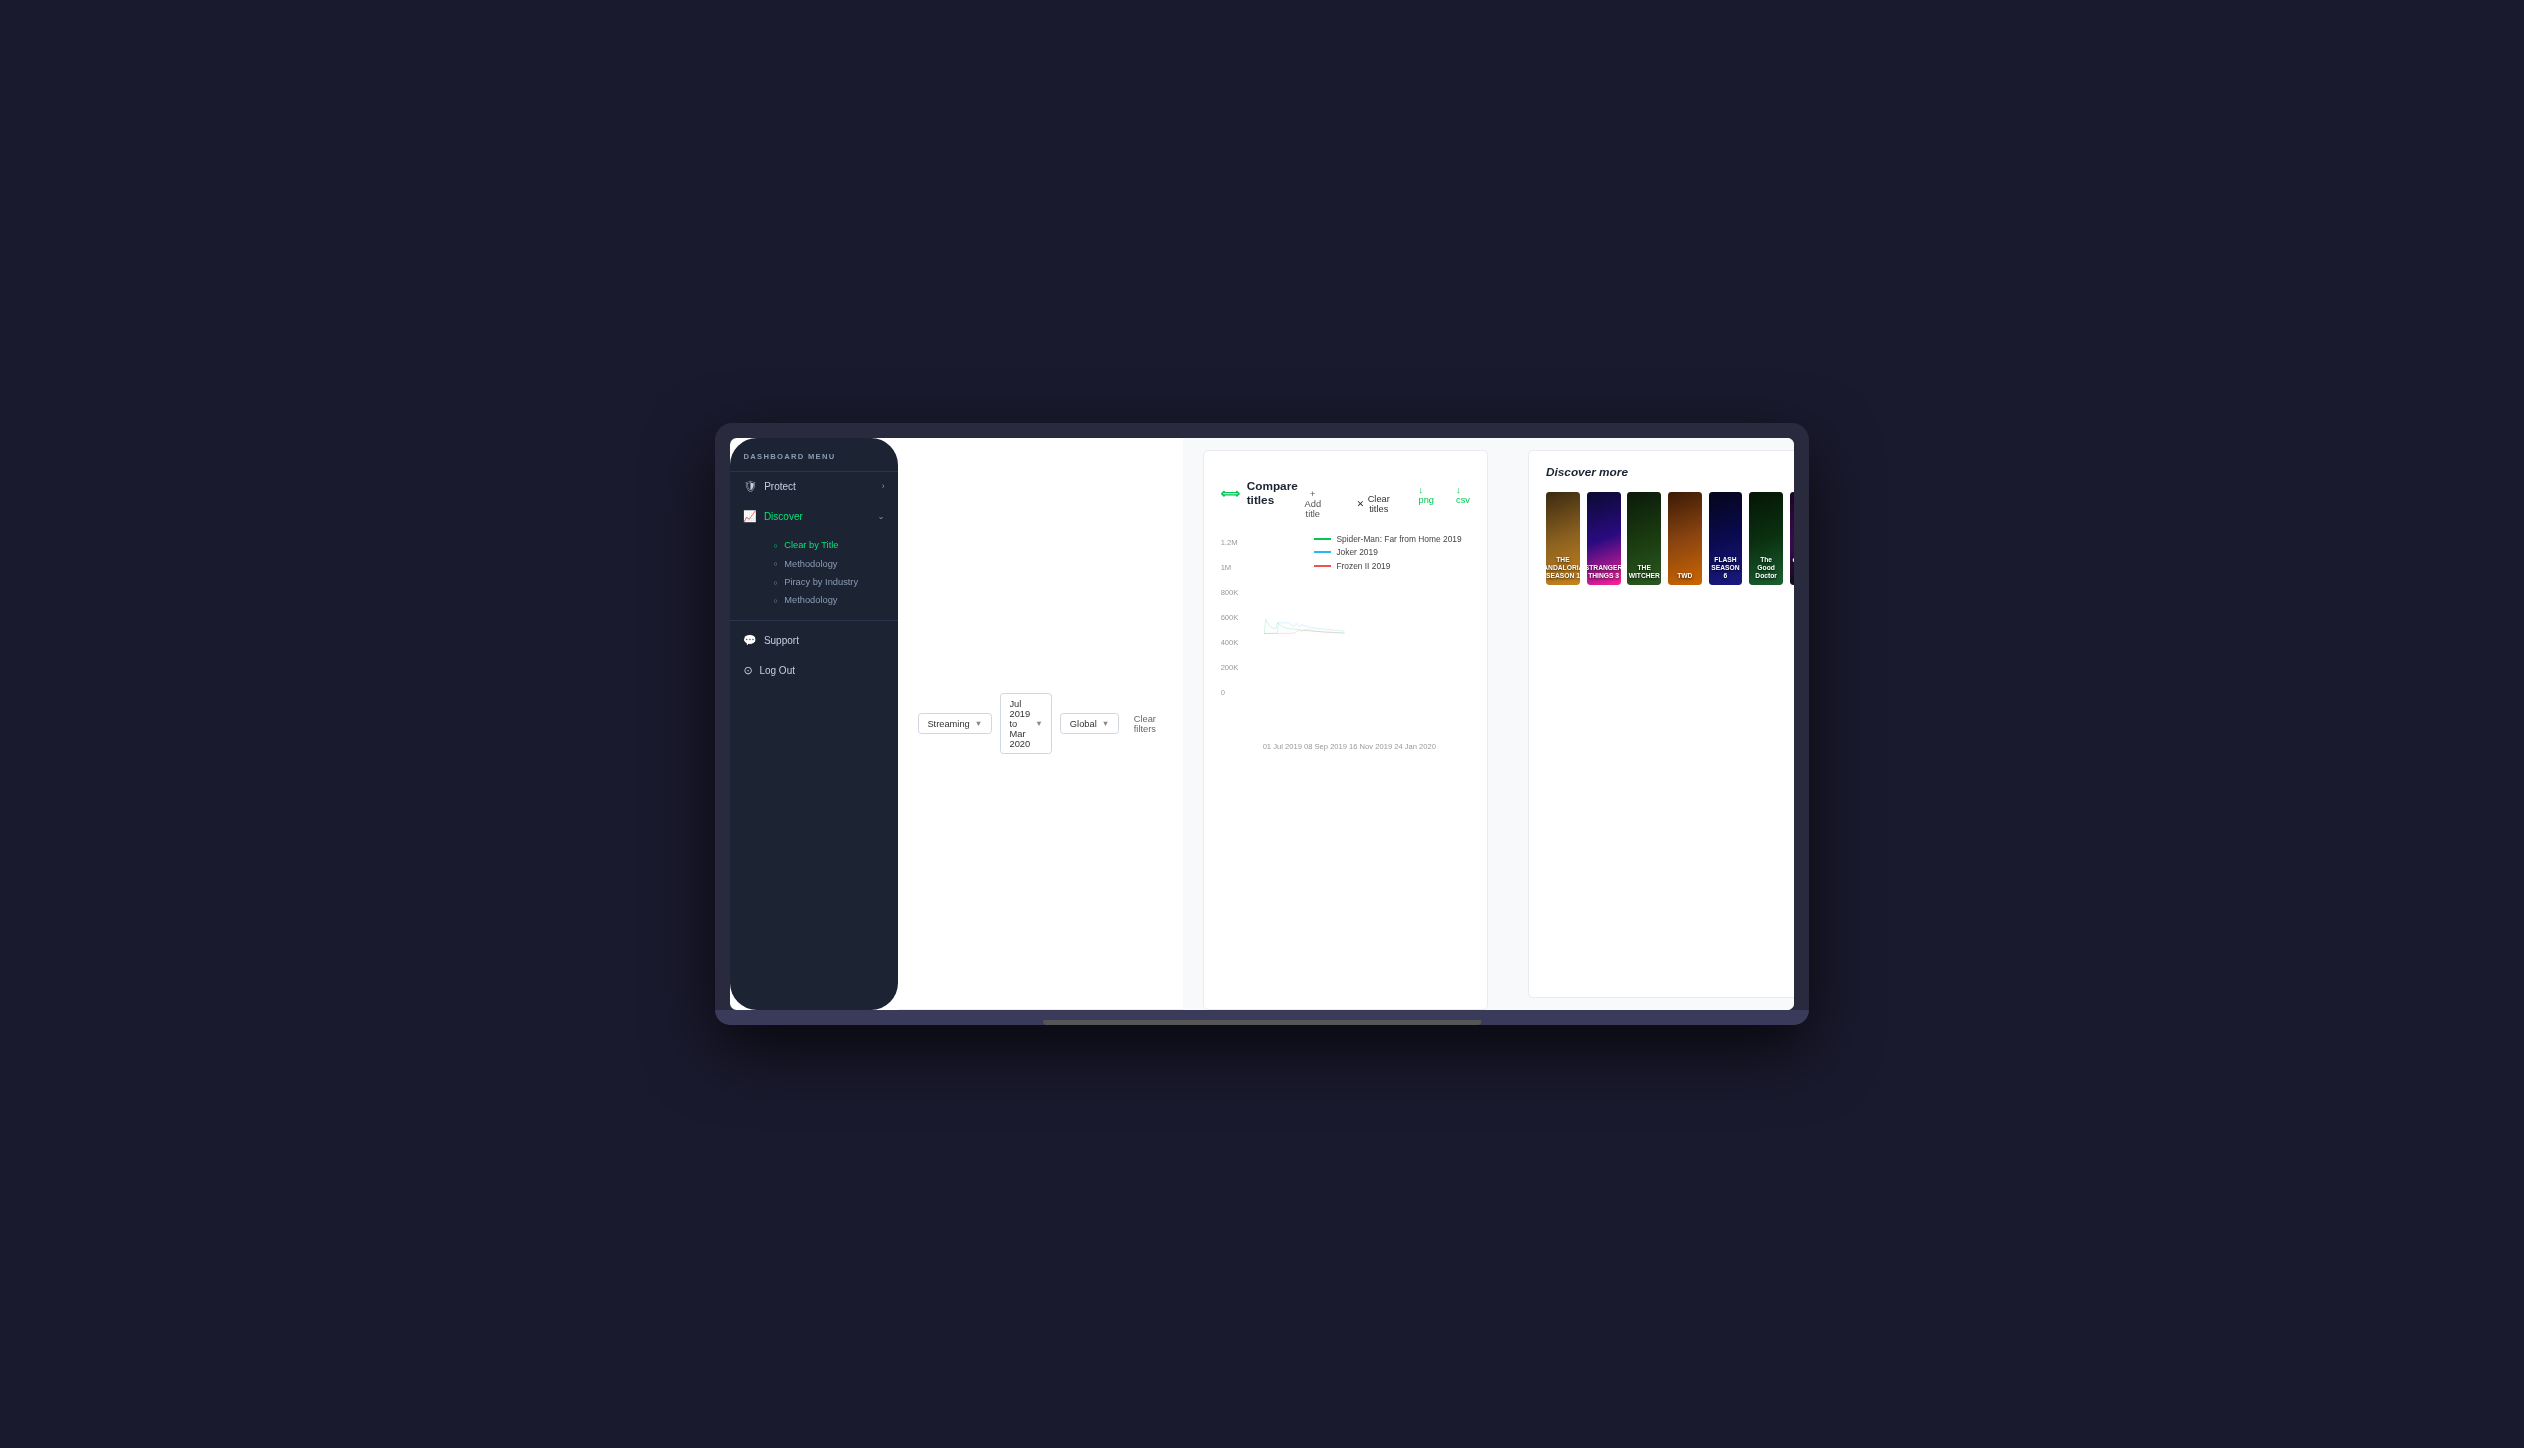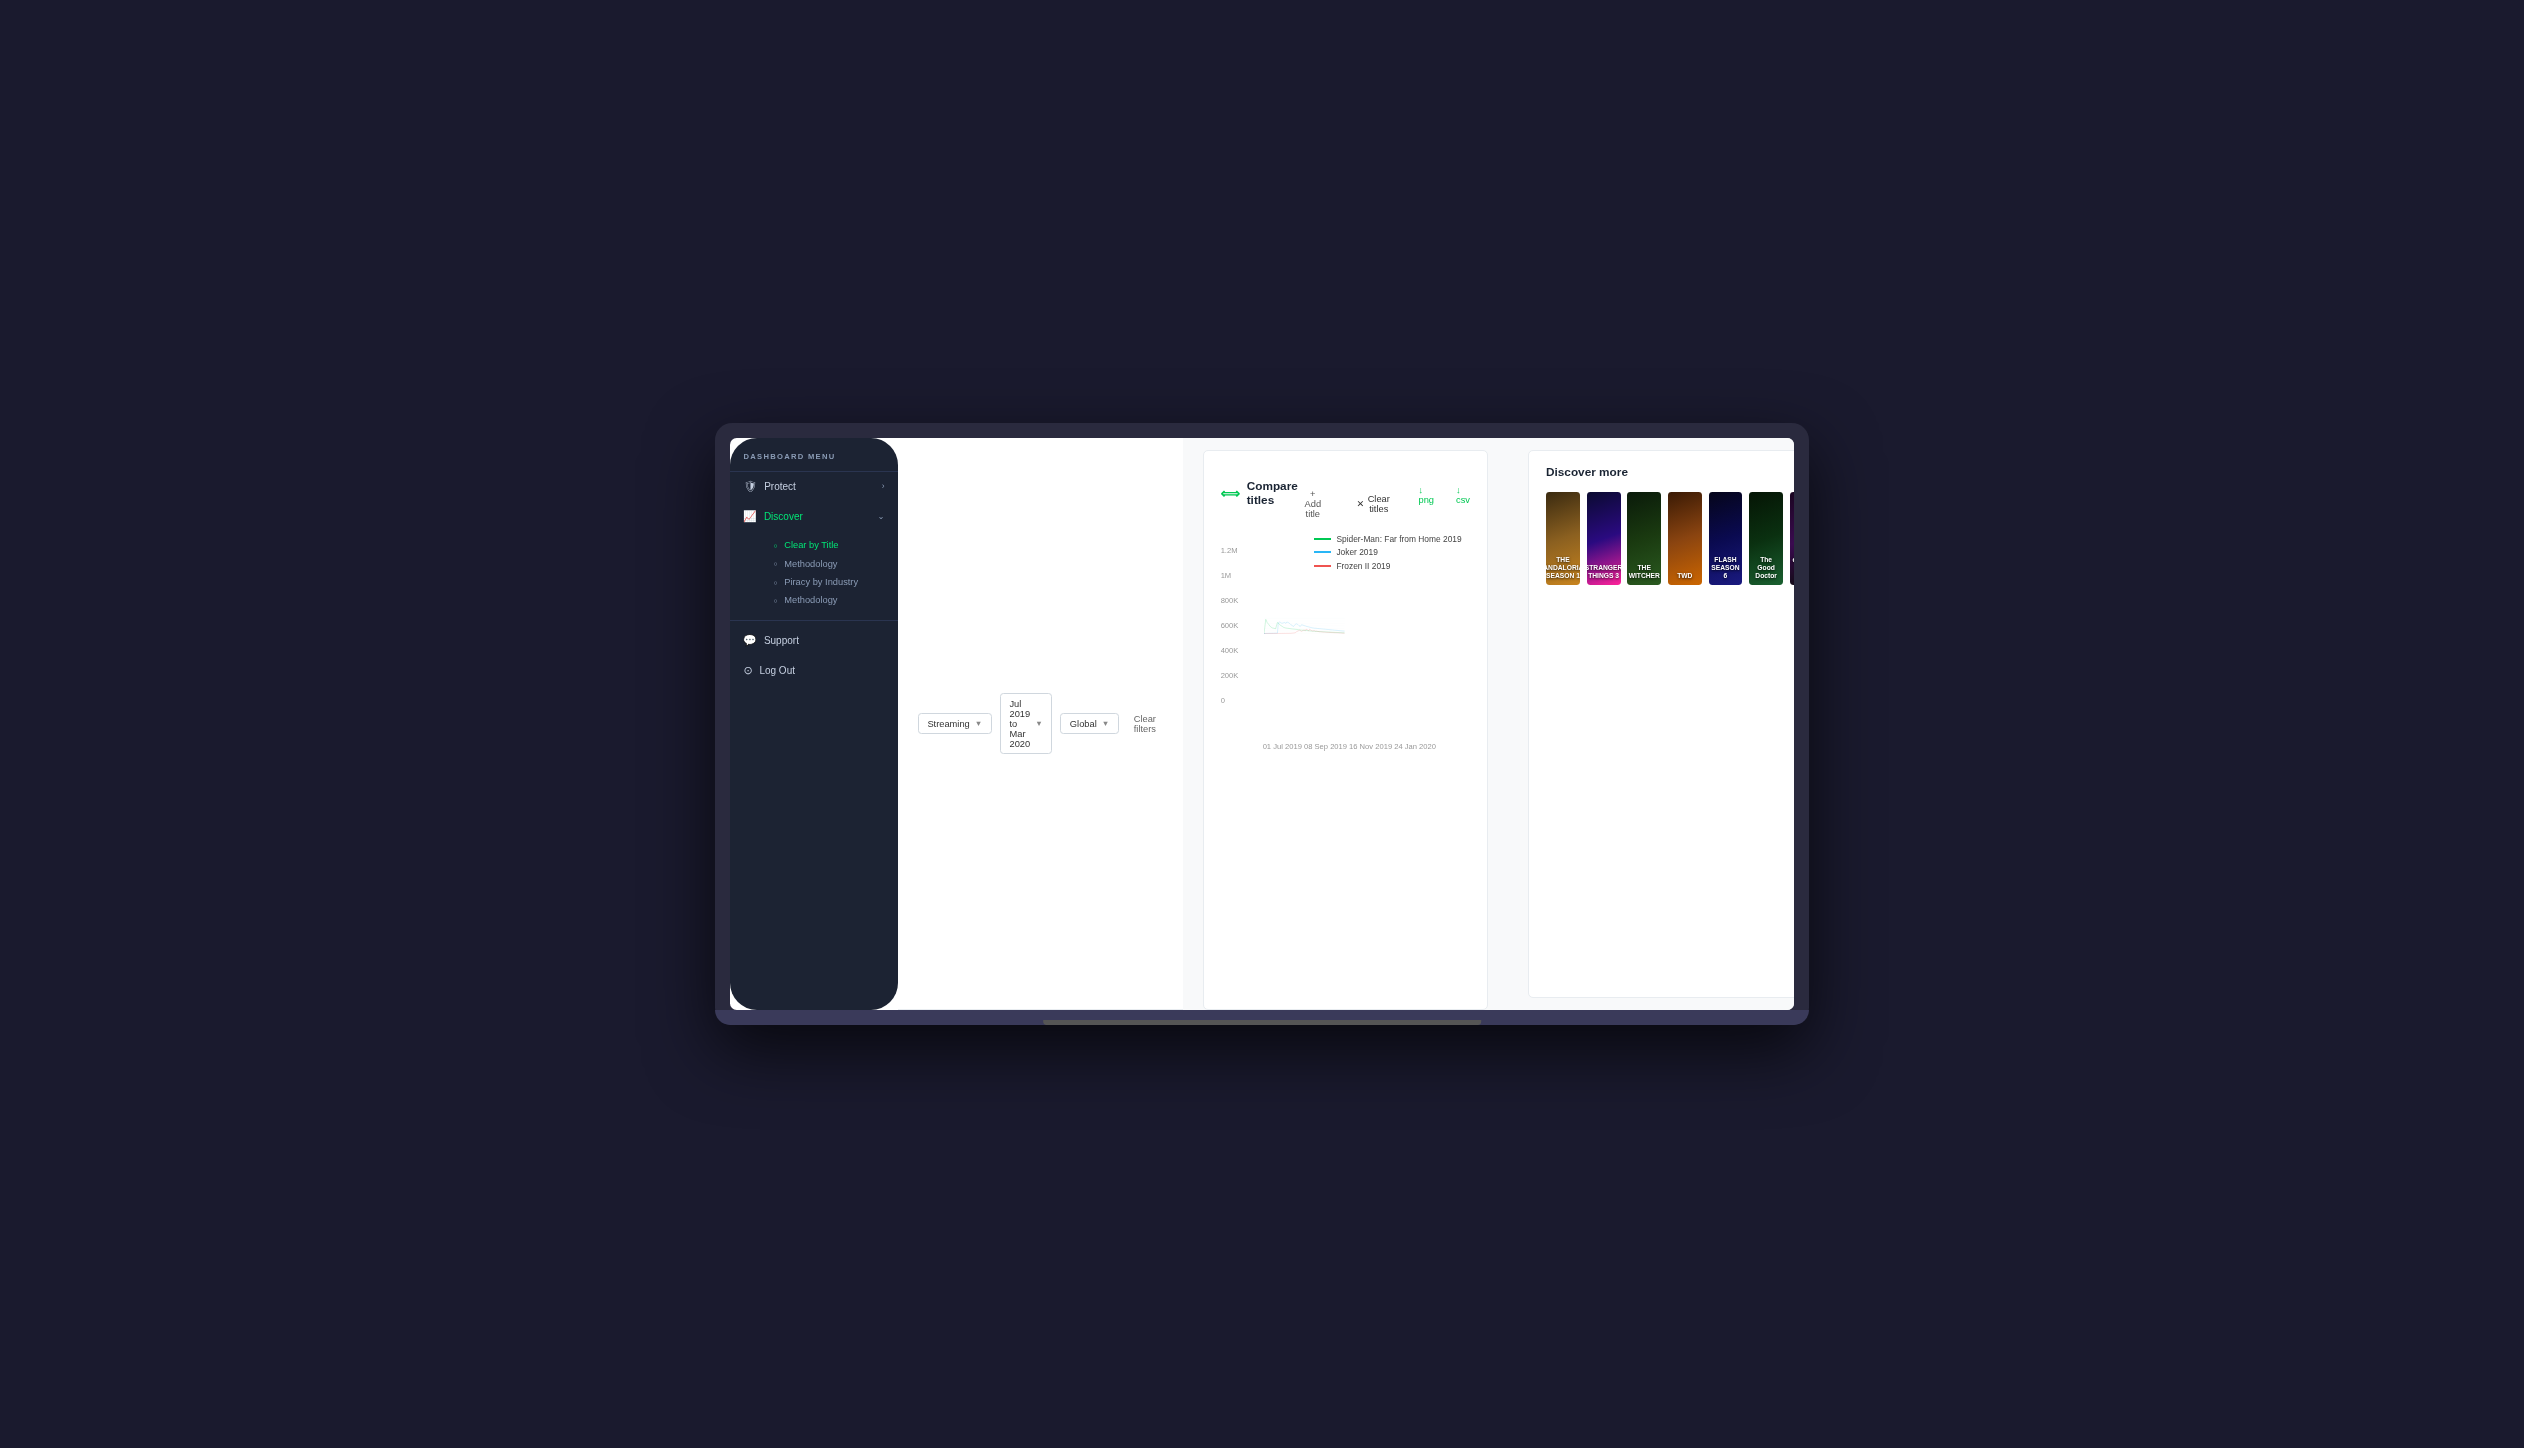--- a/index.html
+++ b/index.html
@@ -181,21 +181,21 @@
       height: 1.7px;
       display: inline-block;
     }
     .chart-svg {
       width: 100%;
       height: 185px;
     }
     .chart-y-labels {
       position: absolute;
       left: 0;
-      top: 12px;
+      top: 4px;
       height: 168px;
       display: flex;
       flex-direction: column;
       justify-content: space-between;
       font-size: 7.6px;
       color: #999;
       padding: 0 0 8.4px 0;
     }
     .chart-x-labels {
       display: flex;
@@ -211,20 +211,21 @@
       margin: 11.8px 20px;
       border-radius: 5px;
       border: 0.8px solid #e8ecf0;
       padding: 13.5px 17px;
     }
     .discover-header {
       display: flex;
       align-items: center;
       justify-content: space-between;
       margin-bottom: 13px;
+      font-style: italic;
     }
     .discover-title {
       font-size: 11.8px;
       font-weight: 600;
       color: #1a2433;
     }
     .toggle-group {
       display: flex;
       align-items: center;
       gap: 6.7px;

